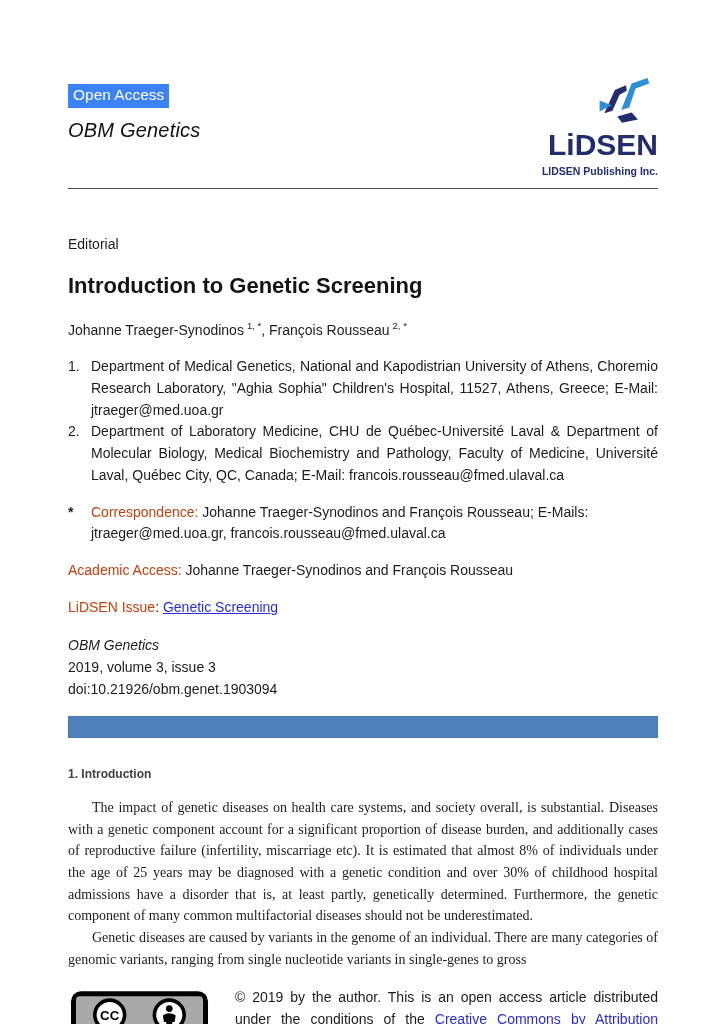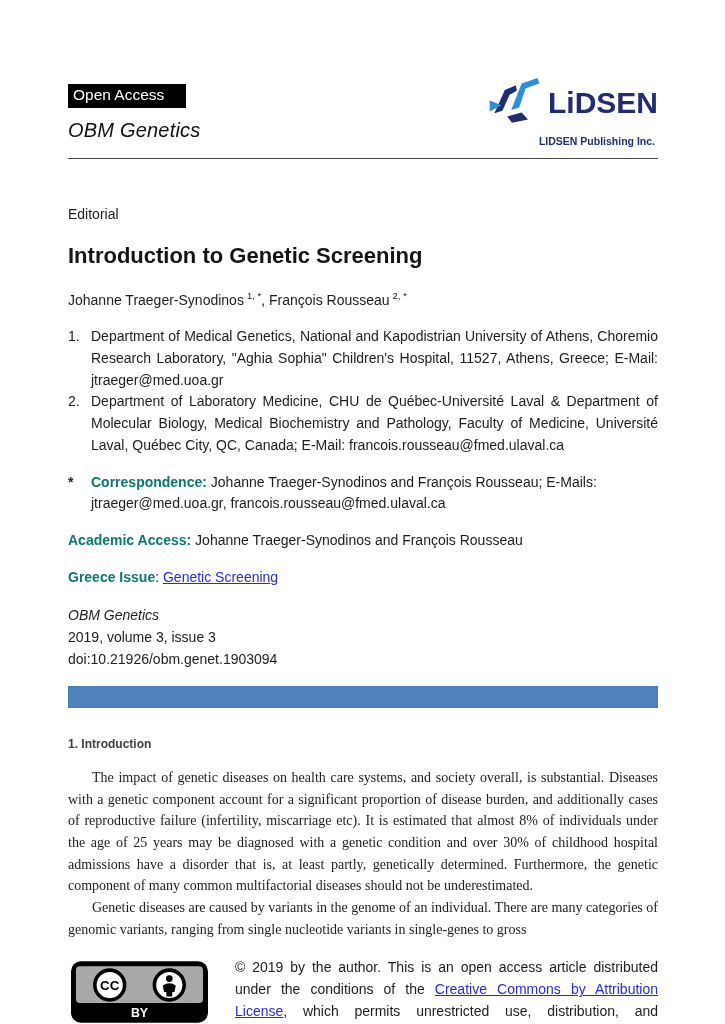--- a/index.html
+++ b/index.html
@@ -13,36 +13,36 @@
     font-size:14px;
     line-height:1.55;
     color:#1c1c1c;
     padding:84px 67px 0 68px;
     overflow:hidden;
   }
   
   .header { display:flex; justify-content:space-between; align-items:flex-start; }
   .open-access {
     display:inline-block;
-    background:#000000;
+    background:#3b82f6;
     color:#ffffff;
     font-size:15.5px;
-    padding:1px 22px 2px 5px;
+    padding:1px 5px 2px 5px;
     line-height:1.35;
   }
   .journal-name {
     font-style:italic;
     font-size:20px;
     font-weight:500;
     margin-top:7px;
     color:#111111;
     letter-spacing:0.2px;
   }
   .logo { text-align:right; margin-top:-8px; }
-  .logo-row { display:flex; align-items:center; justify-content:flex-end; }
+  .logo-row { display:flex; align-items:flex-end; justify-content:flex-end;flex-direction:column; }
   .logo-mark { margin-right:4px; margin-bottom:2px; }
   .wordmark {
     font-size:30px; font-weight:bold; line-height:1;
     color:#232d6e; letter-spacing:0px;
   }
   .logo-sub {
     font-size:10.5px; font-weight:bold; color:#232d6e;
     margin-top:3px; text-align:center; padding-left:48px;
   }
   .header-rule { border:none; border-top:1.5px solid #4a4a4a; margin-top:9px; }
@@ -57,21 +57,21 @@
   .aff-row { display:flex; }
   .aff-num { width:23px; flex:none; }
   .aff-text { flex:1; text-align:justify; }
 
   .corr-row { display:flex; margin-top:15px; }
   .corr-marker { width:23px; flex:none; font-weight:bold; }
   .corr-body { flex:1; }
 
   .editors-line { margin-top:15px; }
   .special-line { margin-top:15px; }
-  b.inline-label { font-weight:bold; color:#0f766e; }
+  b.inline-label { font-weight:normal; color:#c2410c; }
   a.doc-link { color:#2b2bd5; text-decoration:underline; cursor:pointer; }
 
   .journal-info { display:flex; margin-top:17px; }
   .ji-left { width:307px; flex:none; }
   .ji-name { font-style:italic; }
   .ji-right { flex:1; }
 
   .blue-bar { height:22px; background:#4f81bd; margin-top:16px; border:1px solid #4a7ab3; }
 
   
@@ -133,21 +133,21 @@
     <div class="corr-body">
       <b class="inline-label">Correspondence:</b><span> Johanne Traeger-Synodinos and François Rousseau; E-Mails: jtraeger@med.uoa.gr, francois.rousseau@fmed.ulaval.ca</span>
     </div>
   </div>
 
   <div class="editors-line">
     <b class="inline-label">Academic Access:</b><span> Johanne Traeger-Synodinos and François Rousseau</span>
   </div>
 
   <div class="special-line">
-    <b class="inline-label">Greece Issue</b><span>: </span><a class="doc-link">Genetic Screening</a>
+    <b class="inline-label">LiDSEN Issue</b><span>: </span><a class="doc-link">Genetic Screening</a>
   </div>
 
   <div class="journal-info">
     <div class="ji-left">
       <div class="ji-name">OBM Genetics</div>
       <div>2019, volume 3, issue 3</div>
       <div>doi:10.21926/obm.genet.1903094</div>
     </div>
   </div>
 

